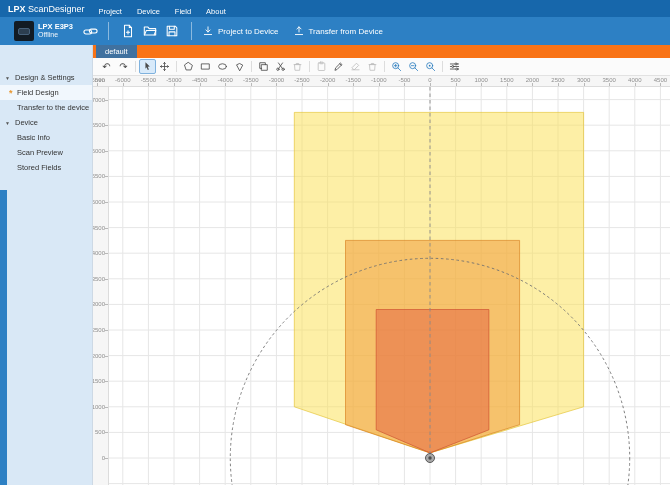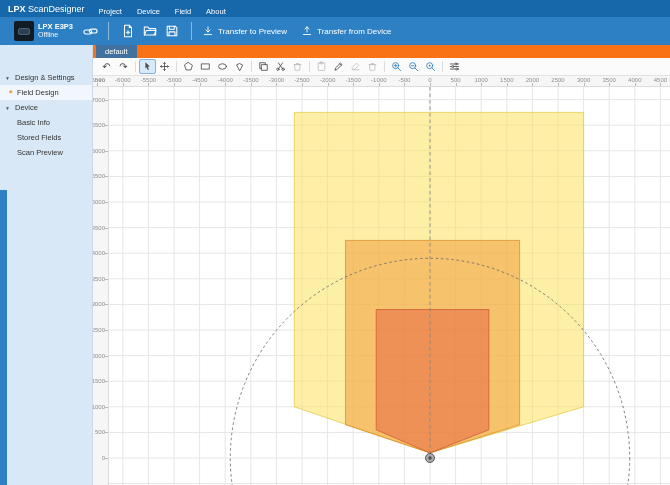--- a/index.html
+++ b/index.html
@@ -121,21 +121,21 @@
           </svg>
         </button>
       </span>
     <div class="vsep"></div>
     <span id="actionBtns" style="display:inline-flex;">
         <button class="action-btn">
           <svg class="icon" viewBox="0 0 16 16">
             <path d="M8 2.5v6.8M5.2 6.6L8 9.4l2.8-2.8"></path>
             <path d="M3.2 12.7h9.6"></path>
           </svg>
-          <span>Transfer to Preview</span>
+          <span>Project to Device</span>
         </button>
         <button class="action-btn">
           <svg class="icon" viewBox="0 0 16 16">
             <path d="M8 9.3V2.5M5.2 5.3L8 2.5l2.8 2.8"></path>
             <path d="M3.2 12.7h9.6"></path>
           </svg>
           <span>Transfer from Device</span>
         </button>
       </span>
   </div>
@@ -143,32 +143,35 @@
   <aside class="sidebar">
     <nav id="sideNav">
         <div class="side-item lvl0">
           <span class="chev">▼</span>
           <span>Design &amp; Settings</span>
         </div>
         <div class="side-item lvl1 selected">
           <span class="star">*</span>
           <span>Field Design</span>
         </div>
+        <div class="side-item lvl1">
+          <span>Transfer to the device</span>
+        </div>
         <div class="side-item lvl0">
           <span class="chev">▼</span>
           <span>Device</span>
         </div>
         <div class="side-item lvl1">
           <span>Basic Info</span>
         </div>
         <div class="side-item lvl1">
+          <span>Scan Preview</span>
+        </div>
+        <div class="side-item lvl1">
           <span>Stored Fields</span>
-        </div>
-        <div class="side-item lvl1">
-          <span>Scan Preview</span>
         </div>
       </nav>
     <div class="accent-strip"></div>
   </aside>
 
   <div class="canvas-pane">
     <div class="tab-row">
       <div class="tab">default</div>
     </div>
     <div class="draw-toolbar" id="drawToolbar">

